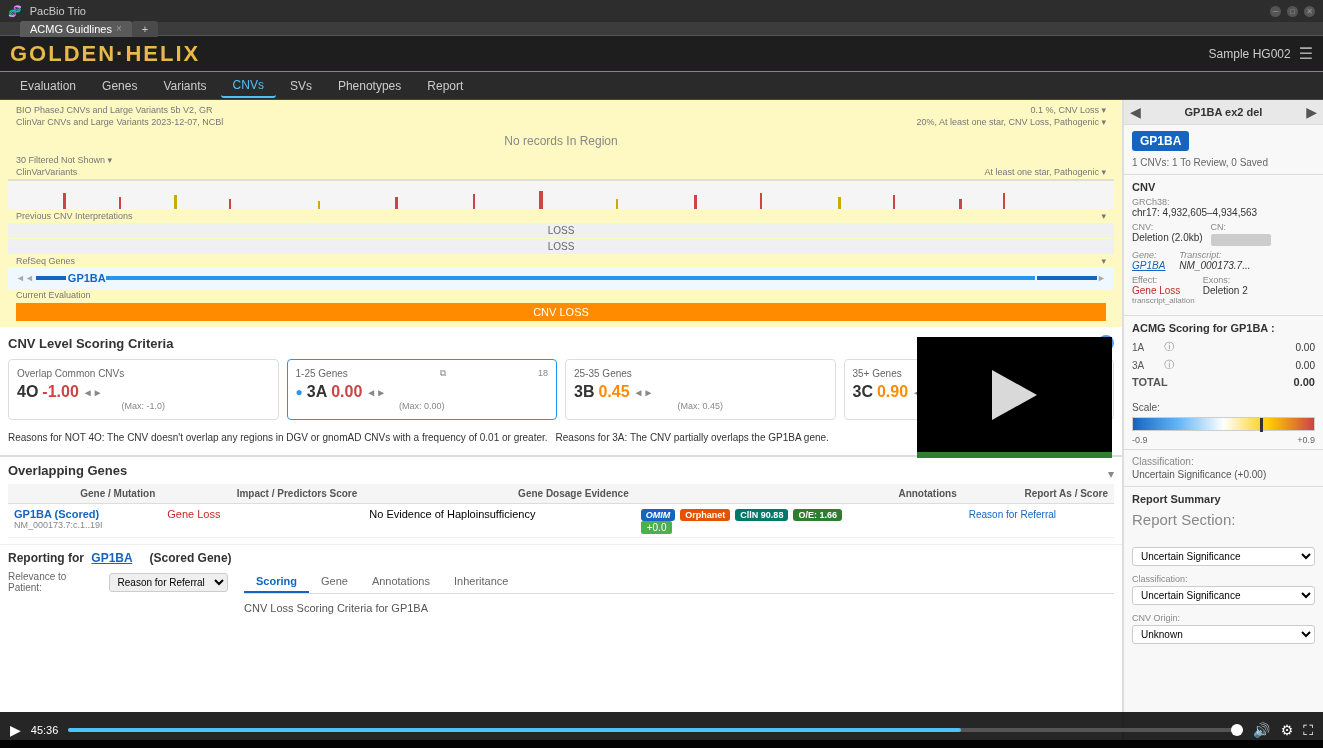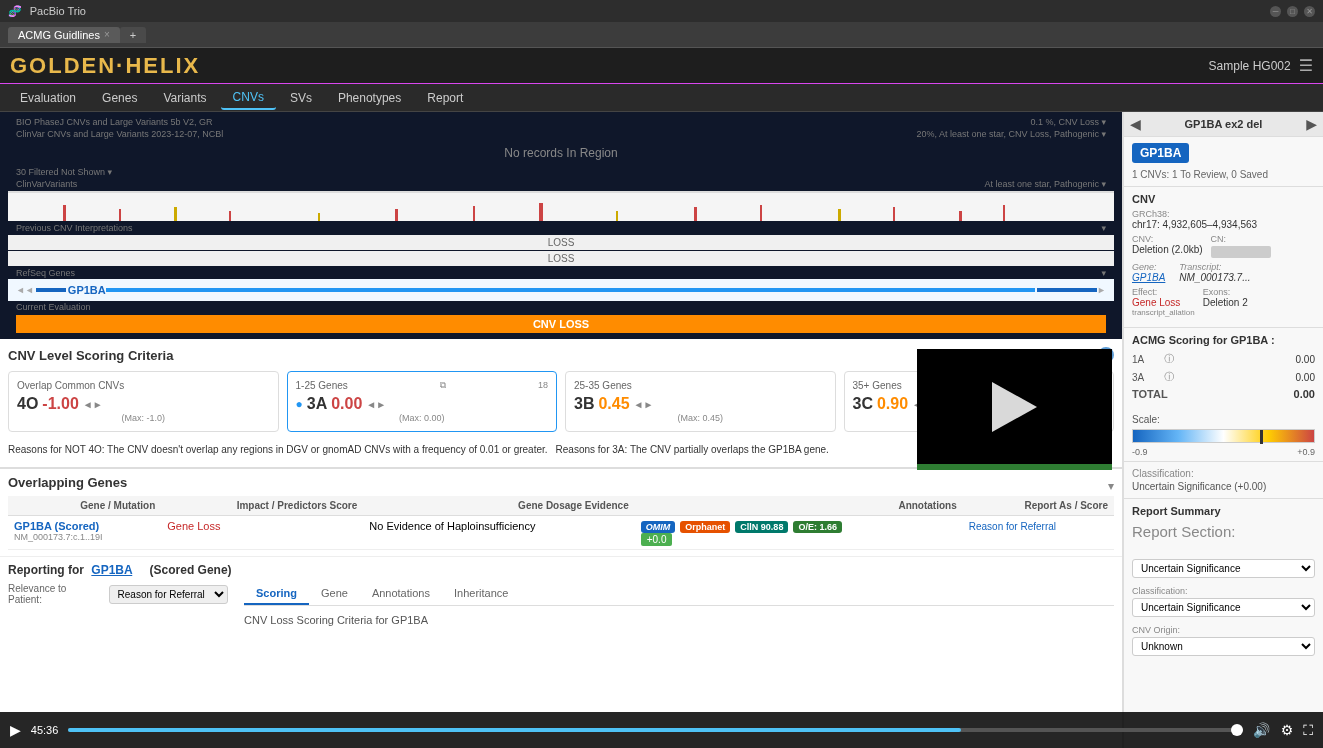--- a/index.html
+++ b/index.html
@@ -16,24 +16,24 @@
       color: #ccc;
       font-size: 11px;
     }
     .window-bar-left { display: flex; align-items: center; gap: 8px; }
     .window-controls { display: flex; gap: 6px; }
     .win-btn { width: 11px; height: 11px; border-radius: 50%; background: #555; cursor: pointer; font-size: 8px; display: flex; align-items: center; justify-content: center; color: #999; }
 
     
     .tab-bar {
       background: #3c3c3c;
-      height: 26px;
-      display: flex;
-      align-items: center;
-      padding: 0 8px;
+      height: 14px;
+      display: flex;
+      align-items: center;
+      padding: 0 20px;
       border-bottom: 1px solid #555;
     }
     .tab {
       background: #4a4a4a;
       color: #ccc;
       font-size: 11px;
       padding: 2px 10px;
       border-radius: 3px 3px 0 0;
       cursor: pointer;
       display: flex;
@@ -99,30 +99,30 @@
     .left-panel {
       flex: 1;
       overflow-y: auto;
       background: #fff;
       border-right: 1px solid #ddd;
     }
 
     
     .tracks-area {
       padding: 4px 8px;
-      background: #0f172a;
+      background: #fef9c3;
     }
 
     
     .evaluation-bar {
       background: #ff8c00;
       color: white;
       text-align: center;
       font-size: 11px;
-      font-weight: bold;
+      font-weight: normal;
       padding: 3px;
       margin: 2px 8px;
     }
 
     
     .scoring-section {
       padding: 8px;
       background: #fff;
     }
     .scoring-title {

